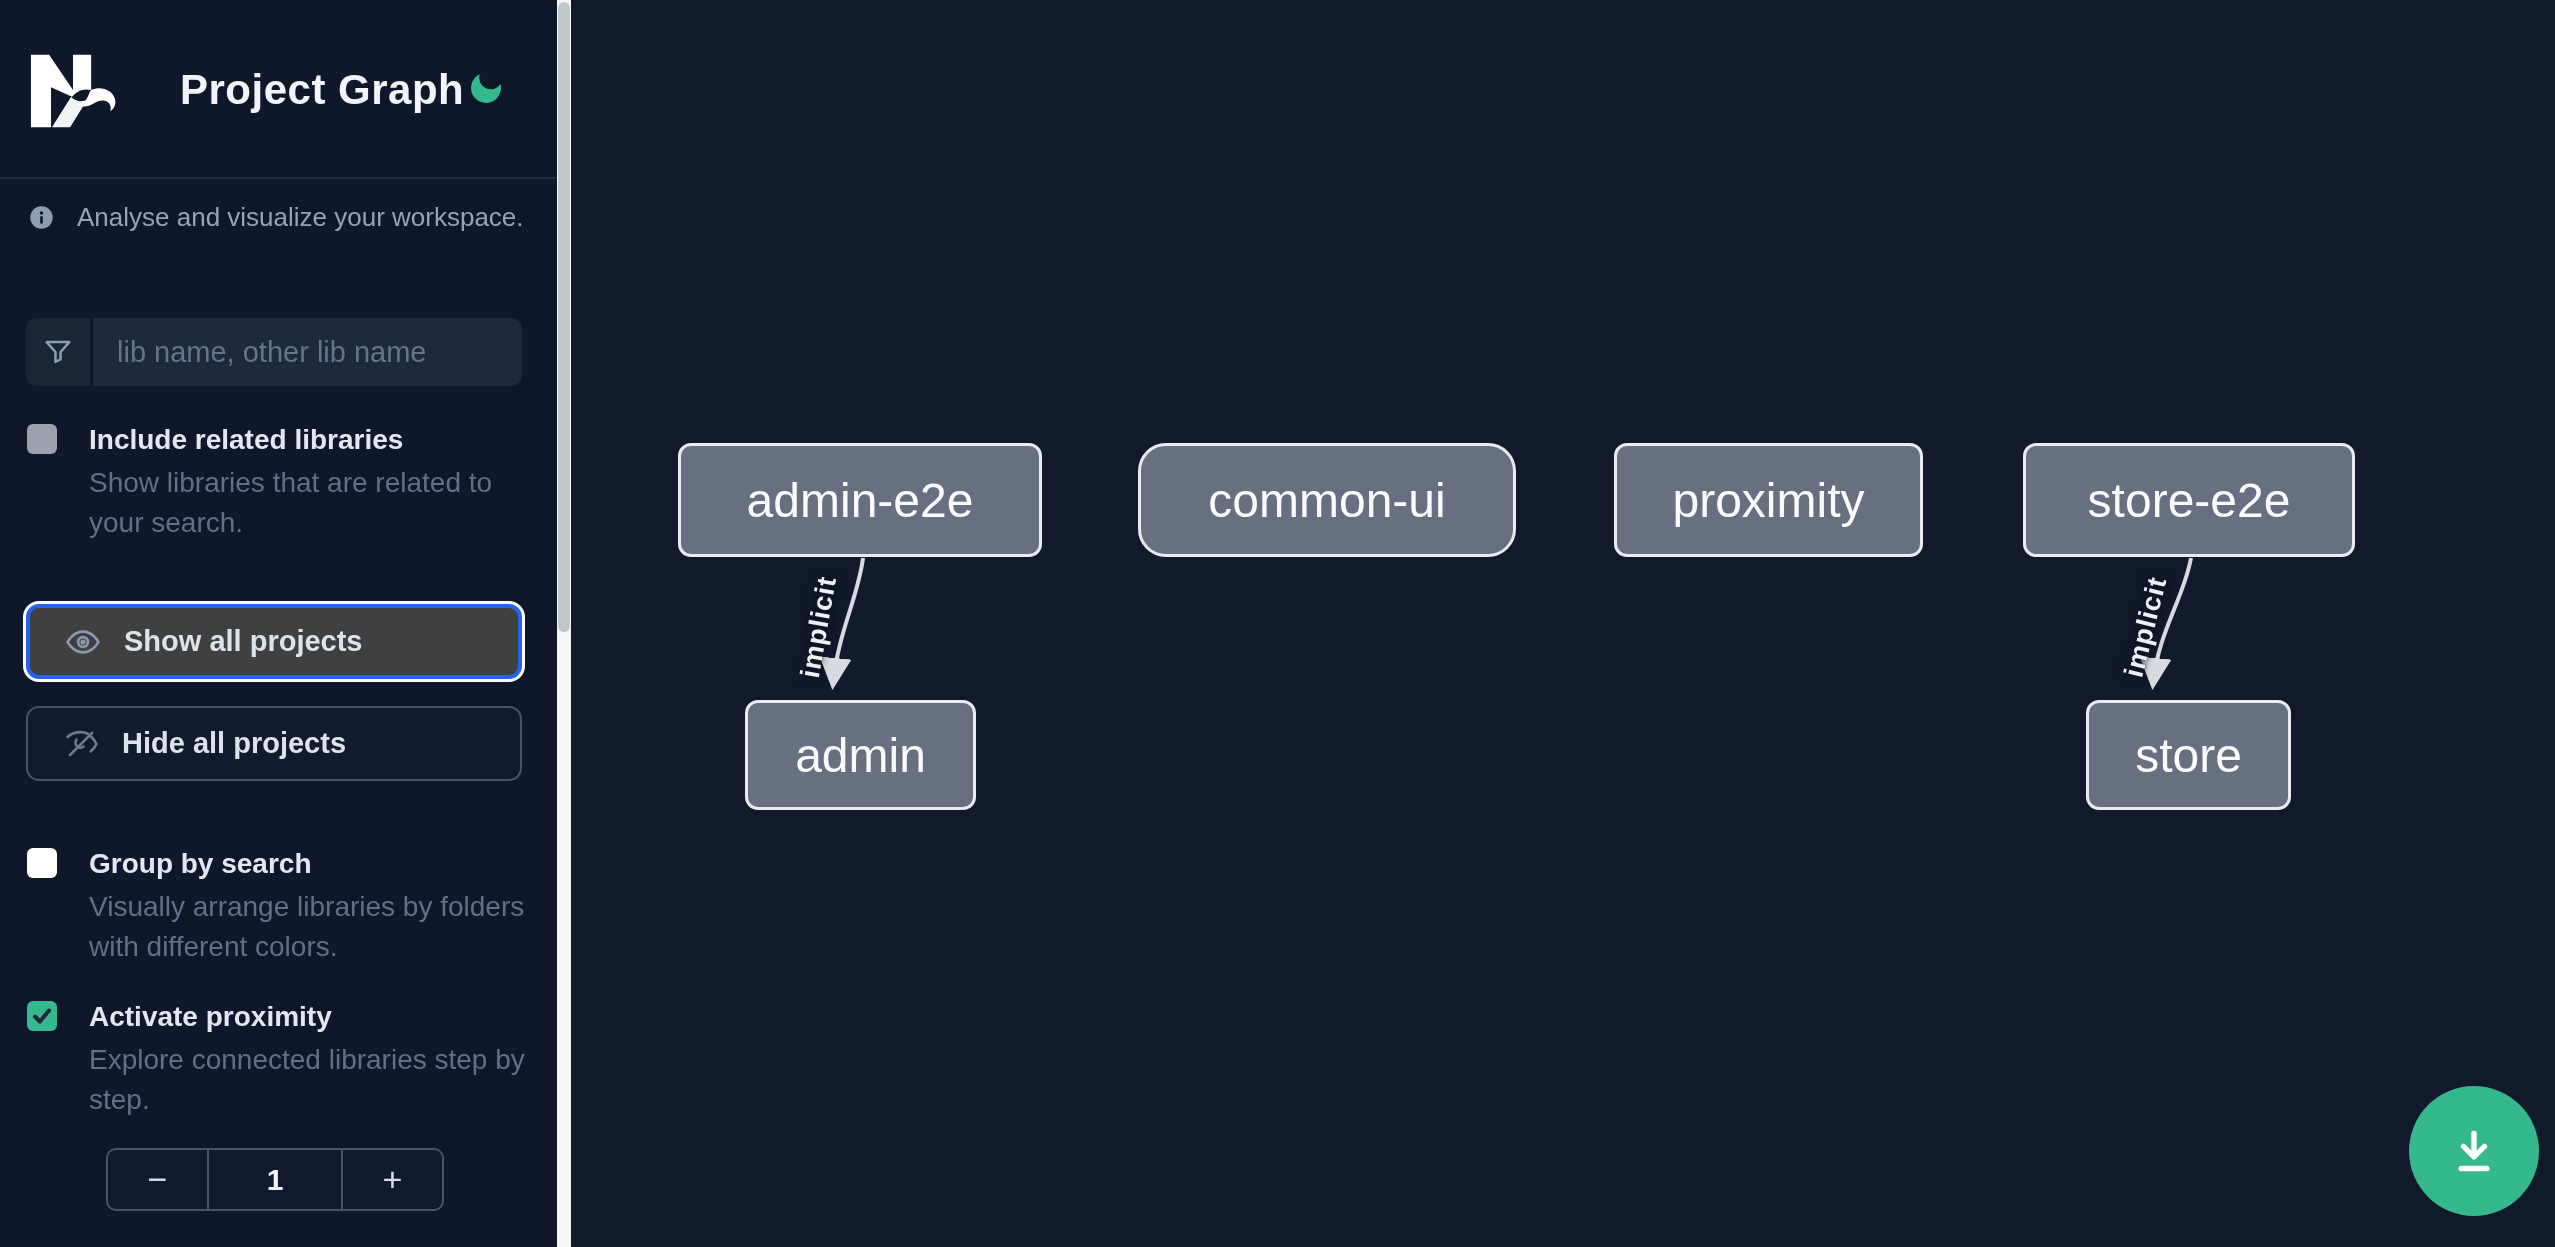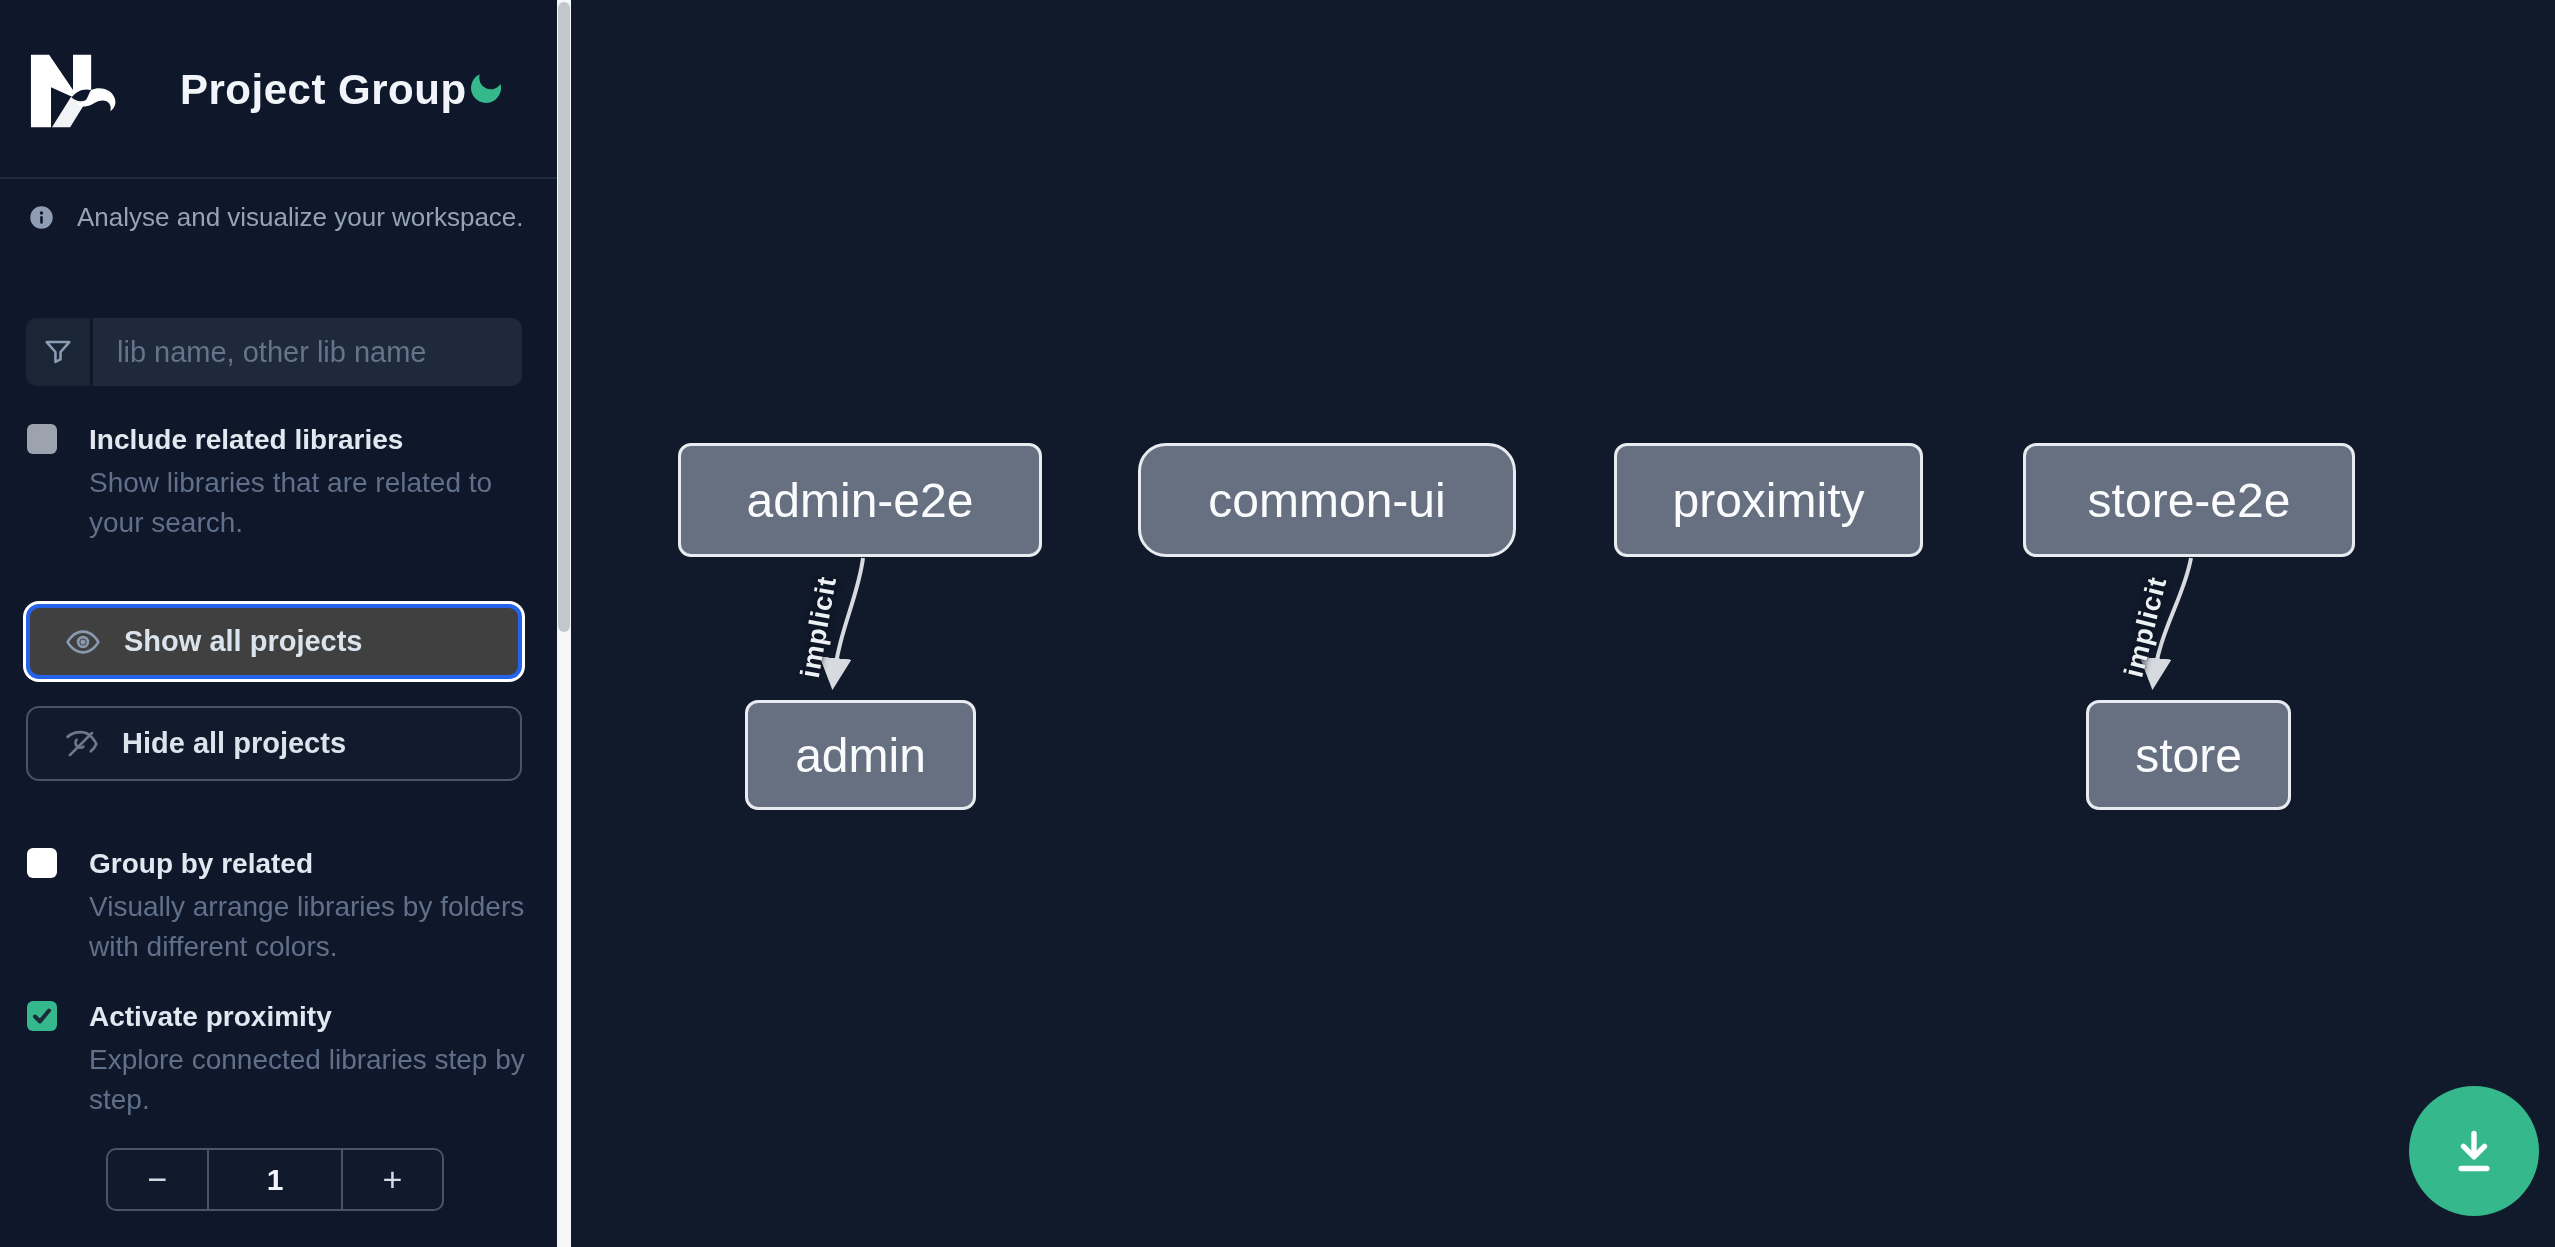--- a/index.html
+++ b/index.html
@@ -149,21 +149,21 @@
 <body>
 
 <div class="sidebar">
 
   <div class="sb-header">
     <svg class="nx-logo" viewBox="0 0 100 90">
       <path fill="#ffffff" d="M6 84 V8 h19 l25 37 V8 h19 v37 c-8-2-15 1-20 7 L27 42 v42 Z"></path>
       <path fill="#ffffff" d="M69 45 c9-4 20-1 24 7 3 6 1 12-4 15 2-6-2-11-8-11 -7 0-10 5-17 6 -5 1-9-1-11-4 4 2 8 1 11-3 2-3 3-8 5-10 Z"></path>
       <path fill="#ffffff" d="M48 52 c4 5 12 6 17 3 l-18 29 h-19 Z" opacity="0.95"></path>
     </svg>
-    <div class="app-title">Project Group</div>
+    <div class="app-title">Project Graph</div>
     <svg class="moon" viewBox="0 0 24 24">
       <path fill="#35b88c" d="M21 12.79A9 9 0 1 1 11.21 3a7 7 0 0 0 9.79 9.79z" transform="rotate(-20 12 12)"></path>
     </svg>
   </div>
 
   <div class="tagline-row">
     <svg class="info-icon" viewBox="0 0 24 24">
       <circle cx="12" cy="12" r="10" fill="#8e9db4"></circle>
       <circle cx="12" cy="8" r="1.5" fill="#0f172a"></circle>
       <rect x="10.85" y="10.6" width="2.3" height="7" rx="1.15" fill="#0f172a"></rect>
@@ -202,21 +202,21 @@
       <path d="M3.5 7.5C5.5 5.7 8.3 4.5 12 4.5c6.5 0 9.7 7.5 9.7 7.5s-1.1 2.6-3.5 4.6"></path>
       <path d="M9.2 9.3a3.1 3.1 0 0 0 4.3 4.4"></path>
       <path d="M5 19 19 5"></path>
     </svg>
     <span>Hide all projects</span>
   </button>
 
   <div class="toggle" id="toggle-group">
     <span class="box white"></span>
     <span>
-      <div class="lbl">Group by related</div>
+      <div class="lbl">Group by search</div>
       <div class="desc">Visually arrange libraries by folders with different colors.</div>
     </span>
   </div>
 
   <div class="toggle" id="toggle-proximity">
     <span class="box green">
       <svg viewBox="0 0 24 24" fill="none" stroke="#20293c" stroke-width="4" stroke-linecap="round" stroke-linejoin="round">
         <path d="M5 12.5 10 17.5 19 6.5"></path>
       </svg>
     </span>

